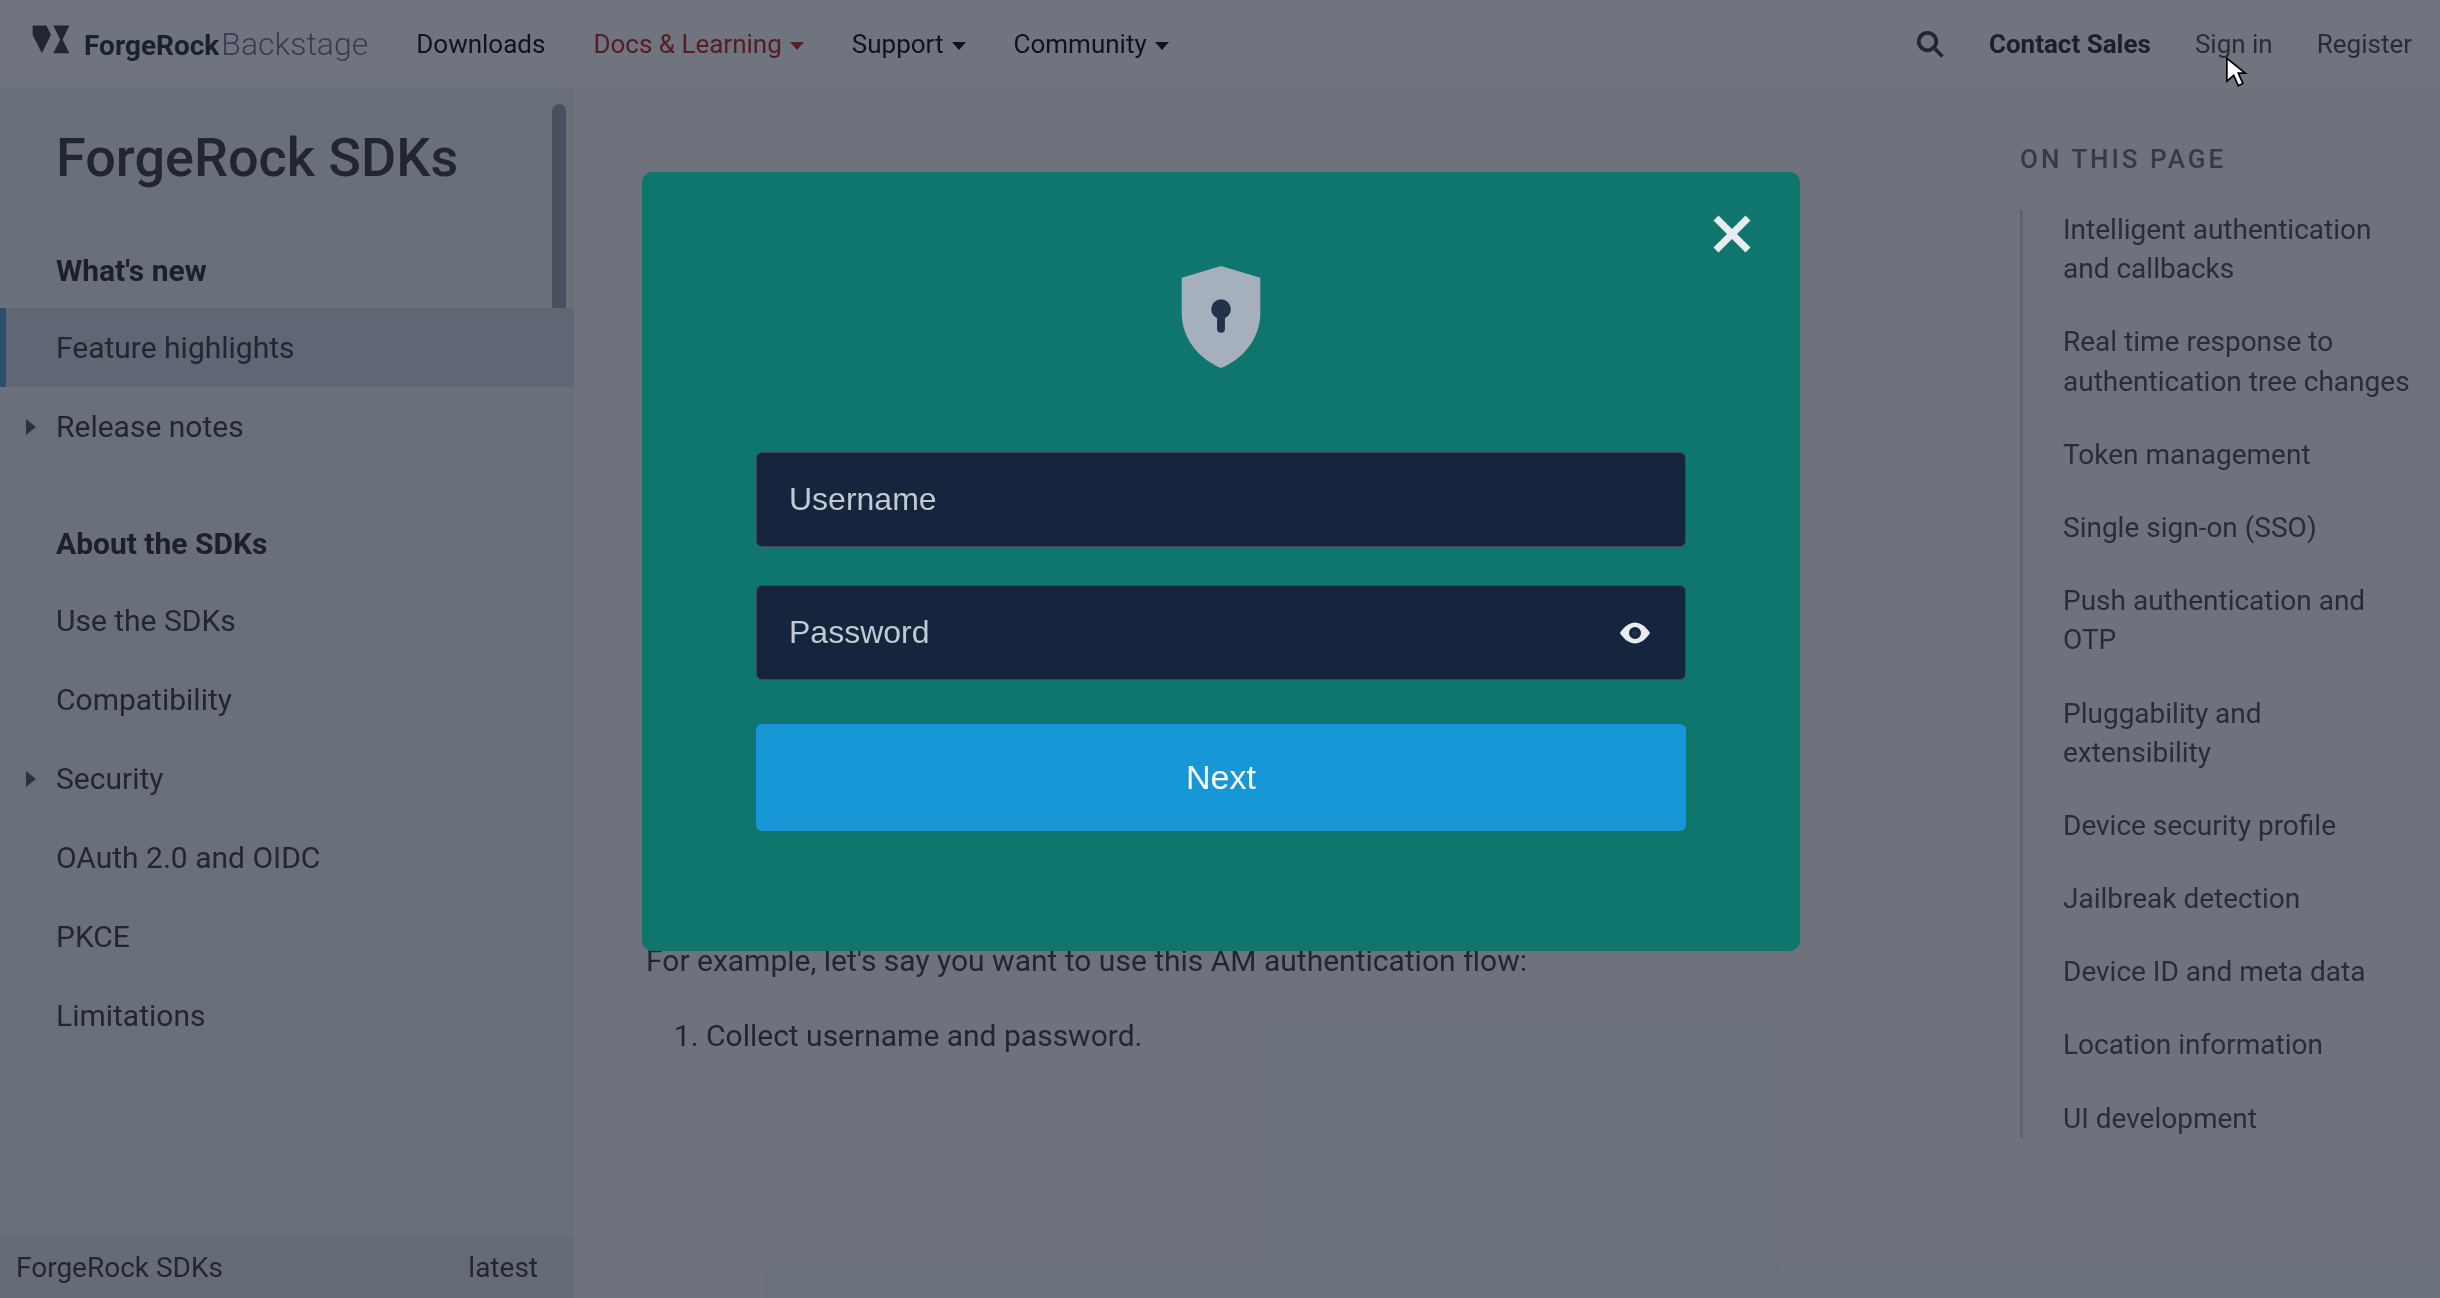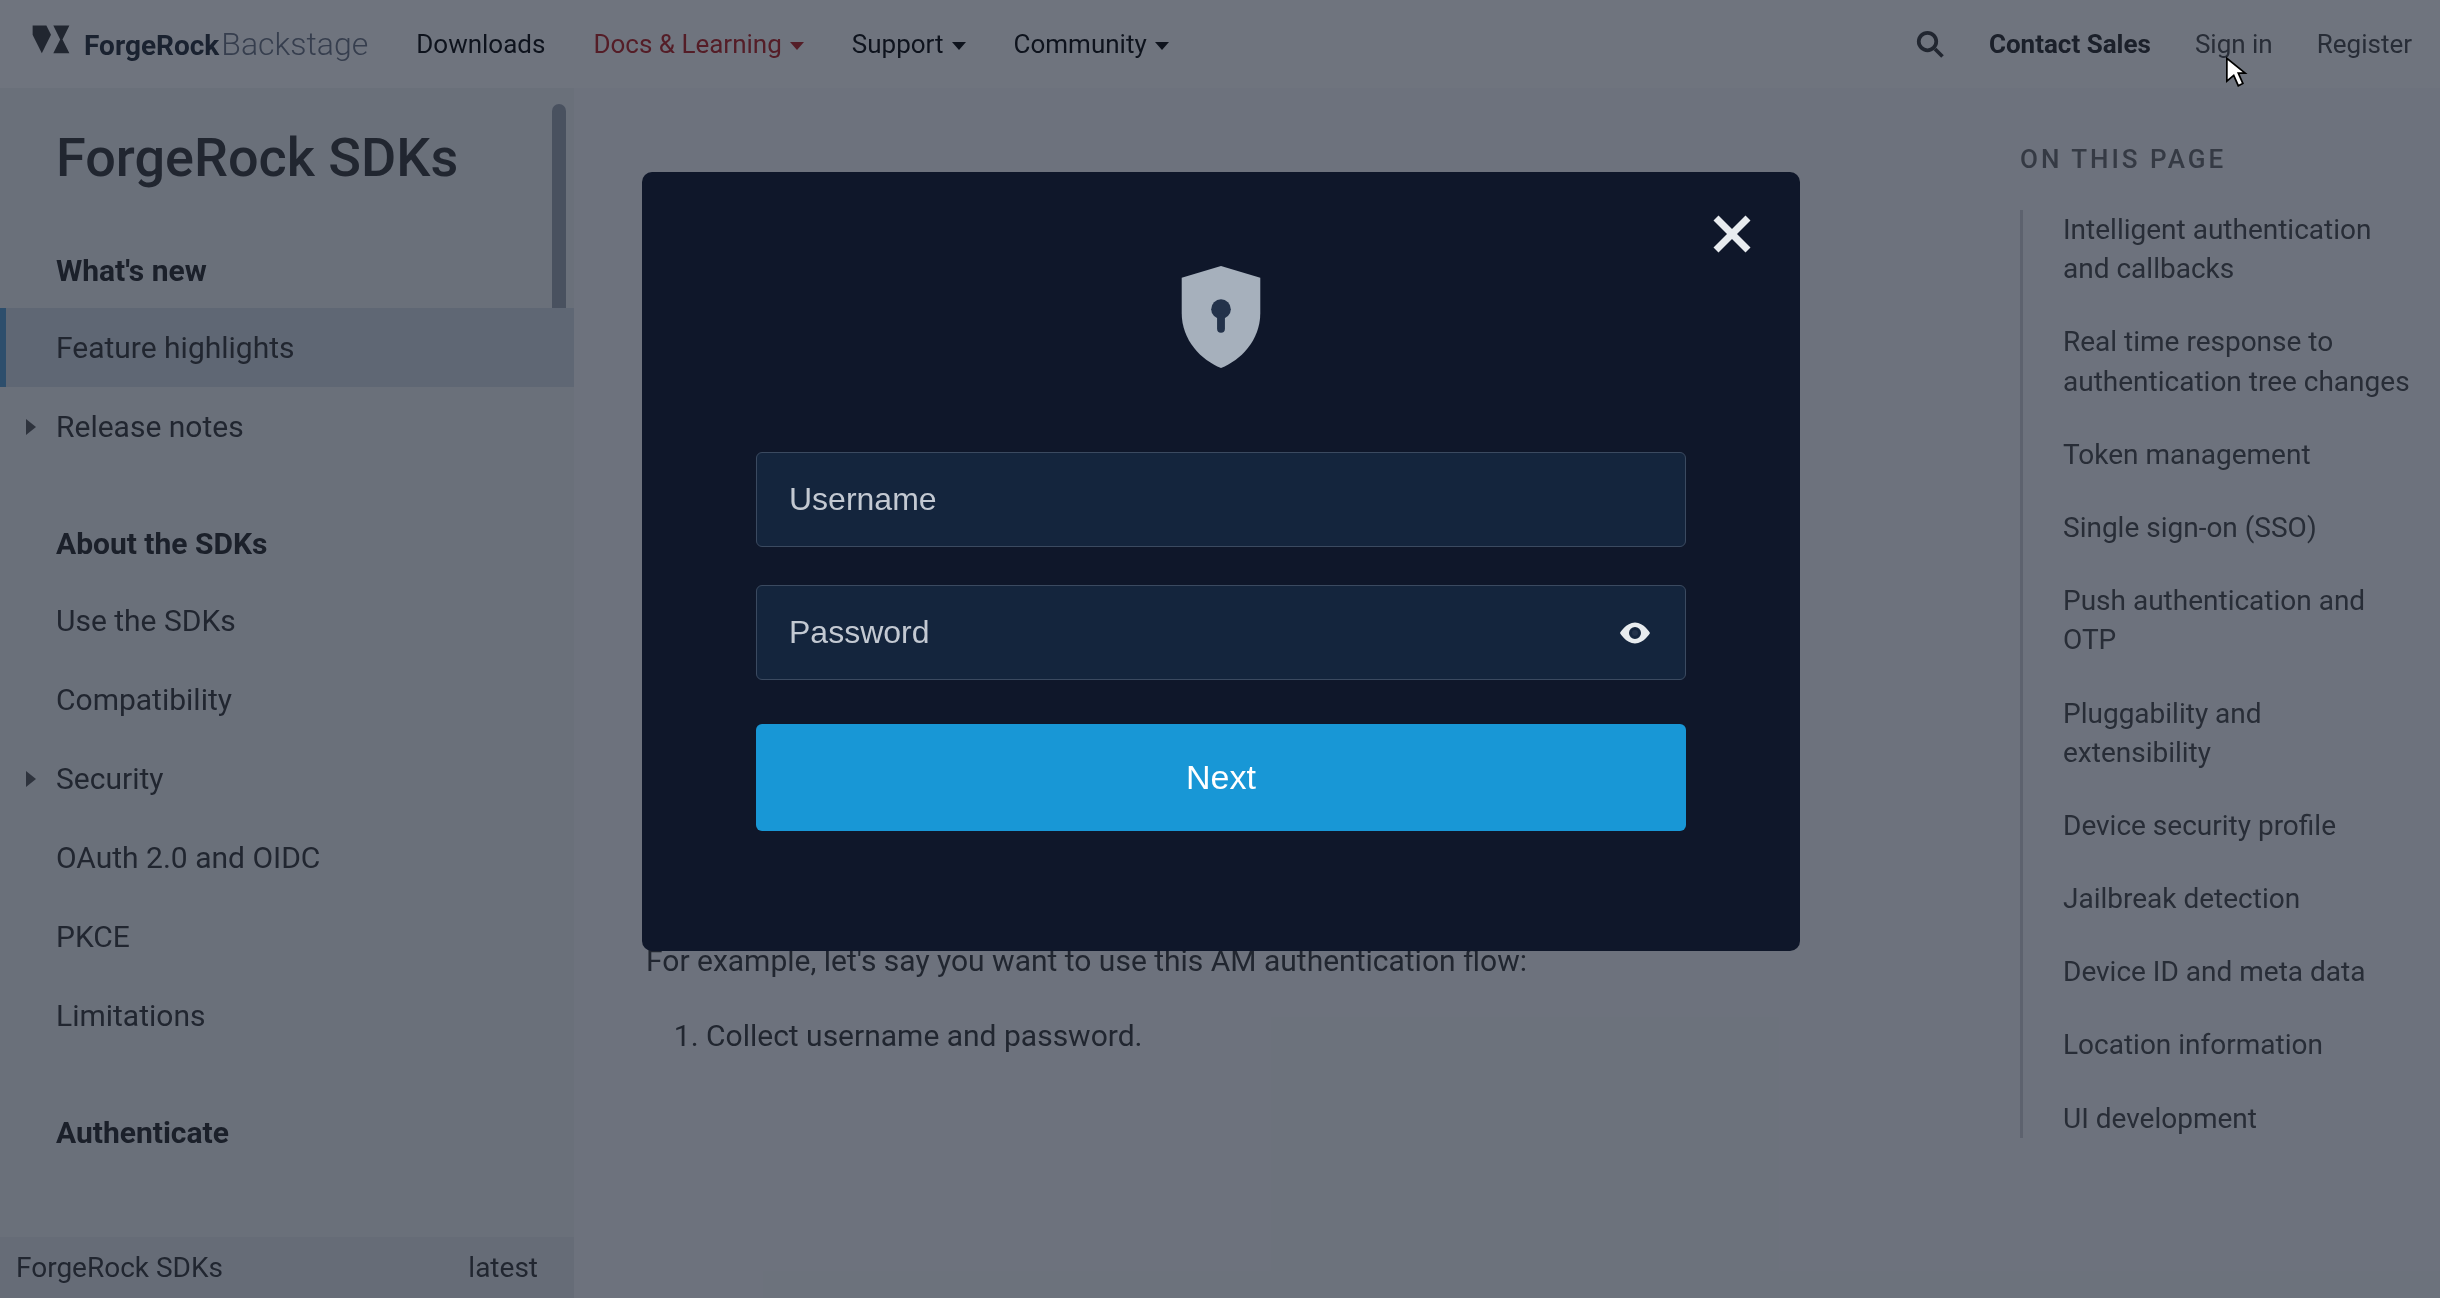--- a/index.html
+++ b/index.html
@@ -137,21 +137,21 @@
       position: absolute;
       inset: 0;
       background: rgba(22, 31, 46, 0.62);
       z-index: 100;
     }
     .modal {
       position: absolute;
       top: 172px;
       left: 642px;
       width: 1158px;
-      background: #0f172a;
+      background: #0f766e;
       border-radius: 10px;
       padding: 60px 60px 120px 60px;
       z-index: 101;
     }
     .modal-close {
       position: absolute;
       top: 38px;
       right: 44px;
       width: 48px;
       height: 48px;
@@ -281,21 +281,20 @@
       <span>OAuth 2.0 and OIDC</span>
     </div>
     <div class="sidebar-item">
       <span>PKCE</span>
     </div>
     <div class="sidebar-item">
       <span>Limitations</span>
     </div>
 
     <div style="height:40px"></div>
-    <div class="sidebar-section-head">Authenticate</div>
 
     <div class="sidebar-footer">
       <span>ForgeRock SDKs</span>
       <span>latest</span>
     </div>
   </div>
 
   <div class="main">
     <div style="height:760px"></div>
     <p>For example, let's say you want to use this AM authentication flow:</p>

